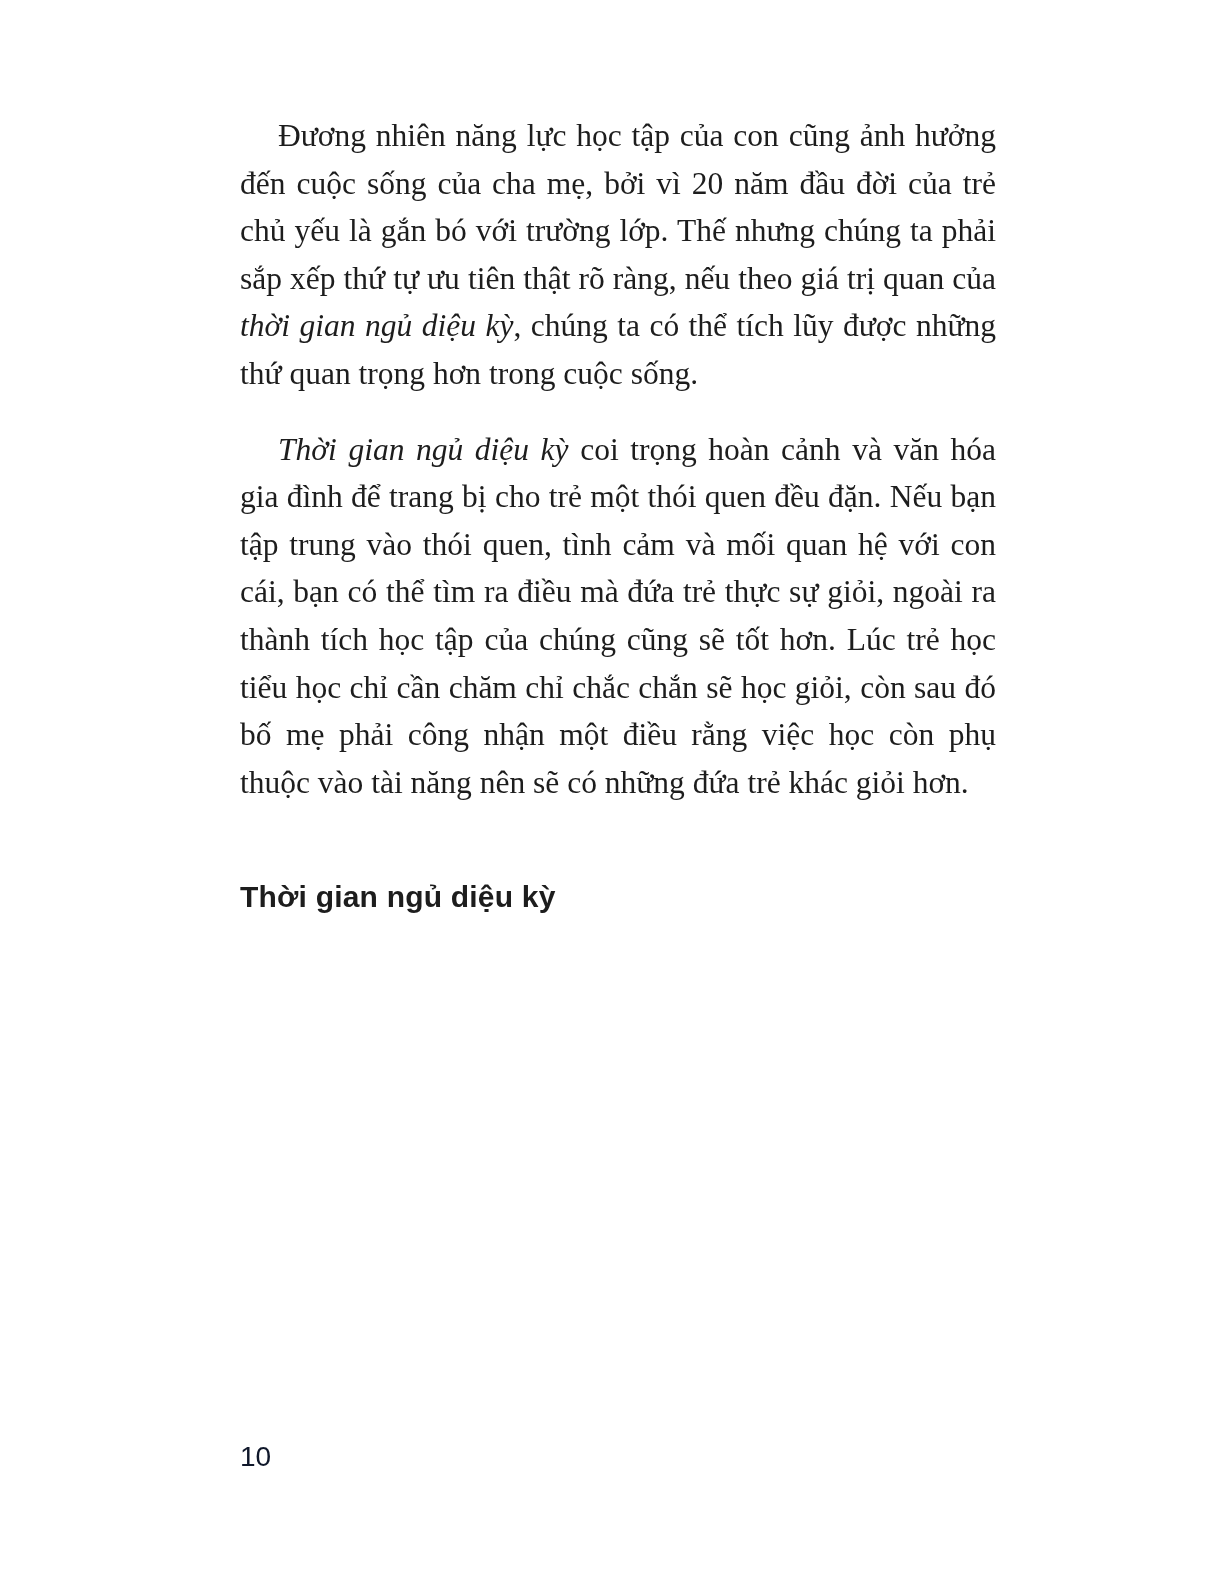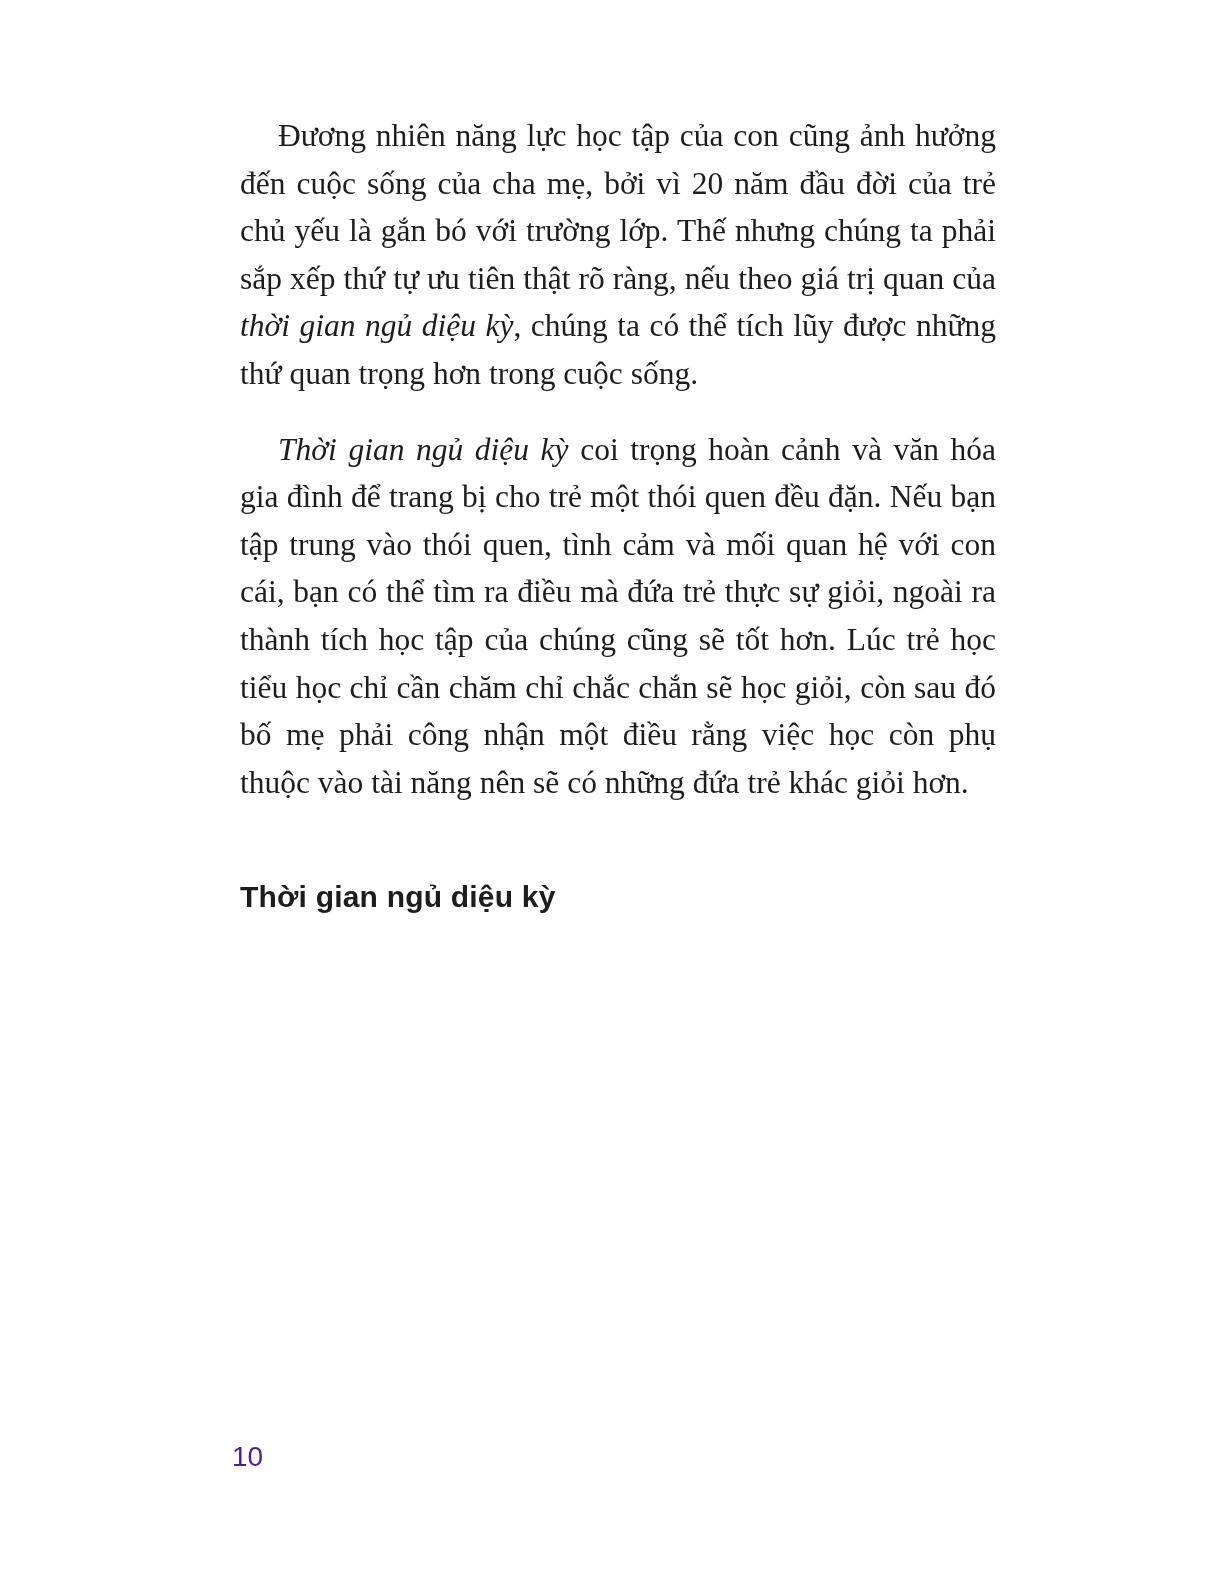--- a/index.html
+++ b/index.html
@@ -43,26 +43,26 @@
     margin: 70px 0 52px 0;
     font-family: "Liberation Sans", "DejaVu Sans", sans-serif;
     font-weight: 700;
     font-size: 30px;
     line-height: 42px;
     color: #1d1d1d;
     letter-spacing: 0.2px;
   }
   .page-number {
     position: absolute;
-    left: 232px;
+    left: 240px;
     top: 1440px;
     font-family: "Liberation Sans", "DejaVu Sans", sans-serif;
     font-size: 28px;
     line-height: 34px;
-    color: #4c1d95;
+    color: #0f172a;
   }
 </style>
 </head>
 <body>
 
 <div class="page">
   <div class="text-column">
     <p class="body-para"><span>Đương nhiên năng lực học tập của con cũng ảnh hưởng đến cuộc sống của cha mẹ, bởi vì 20 năm đầu đời của trẻ chủ yếu là gắn bó với trường lớp. Thế nhưng chúng ta phải sắp xếp thứ tự ưu tiên thật rõ ràng, nếu theo giá trị quan của </span><em>thời gian ngủ diệu kỳ</em><span>, chúng ta có thể tích lũy được những thứ quan trọng hơn trong cuộc sống.</span></p>
     <p class="body-para"><em>Thời gian ngủ diệu kỳ</em><span> coi trọng hoàn cảnh và văn hóa gia đình để trang bị cho trẻ một thói quen đều đặn. Nếu bạn tập trung vào thói quen, tình cảm và mối quan hệ với con cái, bạn có thể tìm ra điều mà đứa trẻ thực sự giỏi, ngoài ra thành tích học tập của chúng cũng sẽ tốt hơn. Lúc trẻ học tiểu học chỉ cần chăm chỉ chắc chắn sẽ học giỏi, còn sau đó bố mẹ phải công nhận một điều rằng việc học còn phụ thuộc vào tài năng nên sẽ có những đứa trẻ khác giỏi hơn.</span></p>
     <h2 class="section-heading">Thời gian ngủ diệu kỳ</h2>

